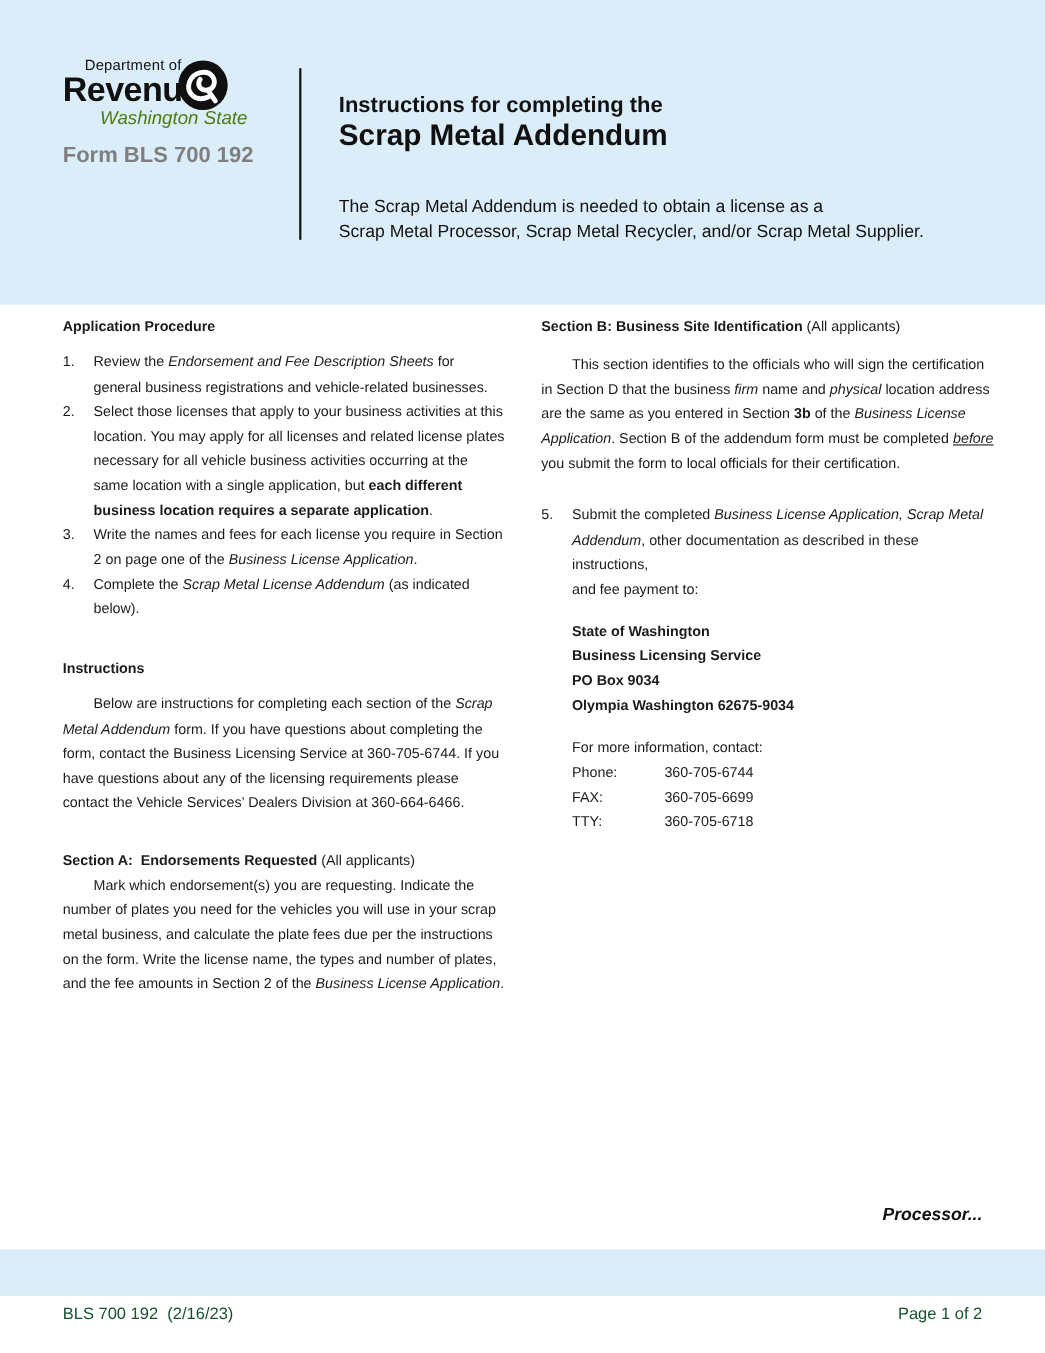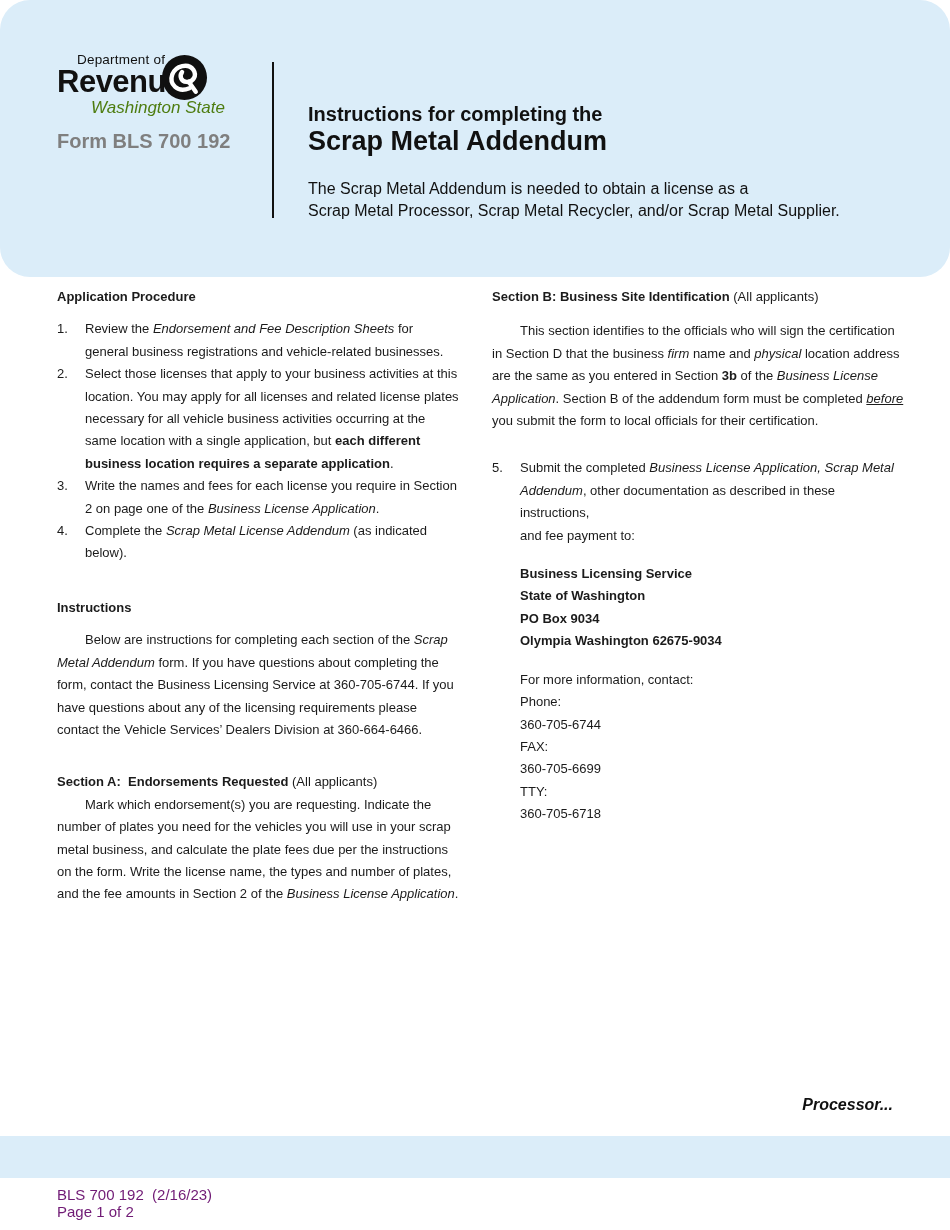--- a/index.html
+++ b/index.html
@@ -4,29 +4,29 @@
 <style>
   * { margin:0; padding:0; box-sizing:border-box; }
   html,body { background:#ffffff; }
   body { font-family:"Liberation Sans", sans-serif; color:#1b1b1b; }
   .page {
     position:relative; width:950px; height:1230px; margin:0 auto;
     background:#ffffff; overflow:hidden;
   }
 
   
-  .band-top { position:absolute; left:0; top:0; width:950px; height:277px; background:#dbedf9;border-radius:30px; }
+  .band-top { position:absolute; left:0; top:0; width:950px; height:277px; background:#dbedf9; }
   .logo-block { position:absolute; left:57px; top:52px; width:220px; }
   .logo-dept { font-size:13.5px; color:#111; margin-left:20px; letter-spacing:.2px; }
   .logo-name { font-size:31px; font-weight:bold; color:#111; letter-spacing:-.5px; line-height:30px; }
   .logo-state { font-size:17px; font-style:italic; color:#4d7c0f; margin-left:34px; margin-top:1px; }
   .logo-mark { position:absolute; left:104px; top:2px; }
   .form-number { position:absolute; left:57px; top:130px; font-size:20px; font-weight:bold; color:#7f7f7f; }
   .hdr-divider { position:absolute; left:272px; top:62px; width:2px; height:156px; background:#111; }
-  .title-block { position:absolute; left:308px; top:102px; }
+  .title-block { position:absolute; left:308px; top:84px; }
   .title-1 { font-size:20px; font-weight:bold; line-height:24px; color:#111; }
   .title-2 { font-size:27px; font-weight:bold; line-height:30px; color:#111; }
   .subtitle { position:absolute; left:308px; top:178px; font-size:16px; line-height:22px; color:#111; white-space:pre-wrap; }
 
   
   .col { position:absolute; top:286px; font-size:13px; line-height:22.4px; }
   .col-left  { left:57px;  width:402px; }
   .col-right { left:492px; width:416px; }
   .h-bold { font-weight:bold; }
   .rich { white-space:pre-wrap; }
@@ -38,30 +38,30 @@
   .list-item .num { width:28px; flex:none; }
   .list-item .itext { flex:1; }
 
   .mb10 { margin-bottom:10px; }
   .heading-instructions { margin-top:32px; margin-bottom:10px; }
   .heading-section-a { margin-top:30px; }
   .heading-section-b { margin-bottom:12px; }
   .item5 { margin-top:25px; }
   .address { margin-left:28px; margin-top:16px; font-weight:bold; }
   .contact-intro { margin-left:28px; margin-top:16px; }
-  .contact-row { display:flex; margin-left:28px;flex-direction:column; }
+  .contact-row { display:flex; margin-left:28px; }
   .contact-row .clabel { width:84px; flex:none; }
 
   .continued { position:absolute; right:57px; top:1096px; font-size:16px; font-weight:bold; font-style:italic; color:#111; }
 
   
   .band-bottom { position:absolute; left:0; top:1136px; width:950px; height:42px; background:#dbedf9; }
   .notice { position:absolute; left:57px; top:1139px; width:850px; font-size:16px; line-height:19.5px; color:#111; white-space:pre-wrap; }
   .notice a { color:#2e74b5; text-decoration:underline; cursor:pointer; }
-  .footer-row { position:absolute; left:57px; top:1186px; width:836px; display:flex; justify-content:space-between; font-size:15px; color:#701a75;flex-direction:column; }
+  .footer-row { position:absolute; left:57px; top:1186px; width:836px; display:flex; justify-content:space-between; font-size:15px; color:#14532d; }
   .footer-row .ref { white-space:pre-wrap; }
 </style>
 </head>
 <body>
 
 <div class="page">
 
   <div class="band-top">
     <div class="logo-block">
       <div class="logo-dept">Department of</div>
@@ -116,22 +116,22 @@
     <div class="rich heading-section-b"><span class="st-b">Section B: Business Site Identification</span><span> (All applicants)</span></div>
     <div class="rich para-indent"><span>This section identifies to the officials who will sign the certification in Section D that the business </span><span class="st-i">firm</span><span> name and </span><span class="st-i">physical</span><span> location address are the same as you entered in Section </span><span class="st-b">3b</span><span> of the </span><span class="st-i">Business License Application</span><span>. Section B of the addendum form must be completed </span><span class="st-i st-u">before</span><span> you submit the form to local officials for their certification.</span></div>
 
     <div class="list-item item5">
       <span class="num">5.</span>
       <span class="itext rich"><span>Submit the completed </span><span class="st-i">Business License Application, Scrap Metal Addendum</span><span>, other documentation as described in these instructions,
 and fee payment to:</span></span>
     </div>
 
     <div class="address">
+      <div>State of Washington</div>
       <div>Business Licensing Service</div>
-      <div>State of Washington</div>
       <div>PO Box 9034</div>
       <div>Olympia Washington 62675-9034</div>
     </div>
 
     <div class="contact-intro">For more information, contact:</div>
     <div class="contact-row">
       <span class="clabel">Phone:</span>
       <span>360-705-6744</span>
     </div>
     <div class="contact-row">

